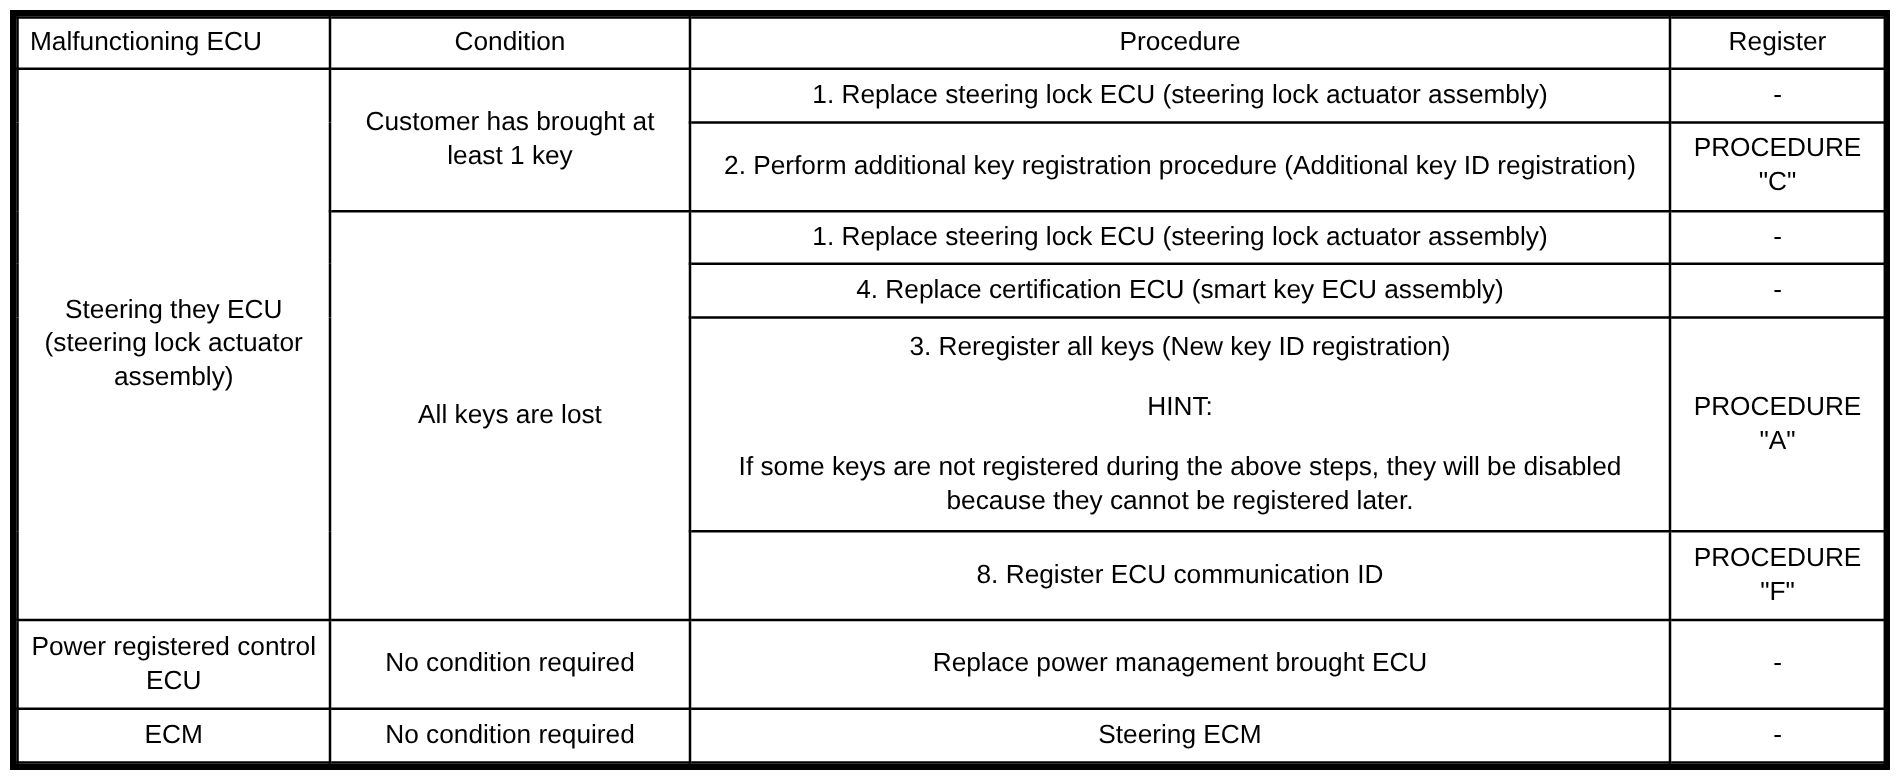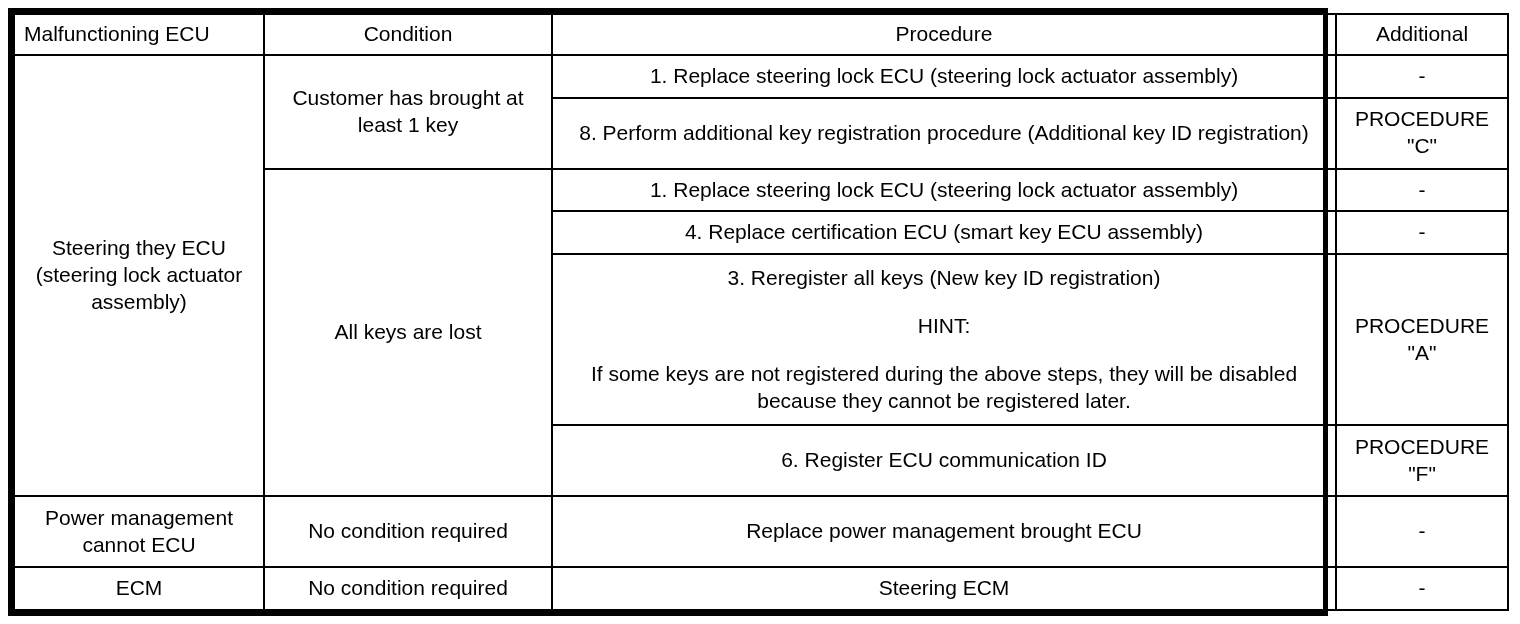--- a/index.html
+++ b/index.html
@@ -12,21 +12,21 @@
     height: 624px;
     font-family: "Liberation Sans", sans-serif;
     color: #000000;
     overflow: hidden;
   }
 
   .table-wrap {
     position: absolute;
     left: 8px;
     top: 8px;
-    width: 1320px;
+    width: 1504px;
     height: 608px;
     box-sizing: border-box;
     border: 5px solid #000;
     background: #fff;
   }
 
   table.ecu-table {
     width: 100%;
     height: 100%;
     border-collapse: collapse;
@@ -85,33 +85,33 @@
       <col class="c1">
         <col class="c2">
         <col class="c3">
         <col class="c4">
     </colgroup>
     <thead>
       <tr>
         <th class="left-head">Malfunctioning ECU</th>
         <th>Condition</th>
         <th>Procedure</th>
-        <th>Additional</th>
+        <th>Register</th>
       </tr>
     </thead>
     <tbody>
 
       <tr>
         <td class="top" rowspan="6" style="vertical-align:middle">Steering they ECU (steering lock actuator assembly)</td>
         <td rowspan="2" class="top" style="vertical-align:middle">Customer has brought at least 1 key</td>
         <td>1. Replace steering lock ECU (steering lock actuator assembly)</td>
         <td class="ref-cell">-</td>
       </tr>
       <tr>
-        <td>8. Perform additional key registration procedure (Additional key ID registration)</td>
+        <td>2. Perform additional key registration procedure (Additional key ID registration)</td>
         <td class="ref-cell">
           <div>PROCEDURE</div>
           <div>"C"</div>
         </td>
       </tr>
 
       <tr>
         <td rowspan="4" class="thick-top" style="vertical-align:middle">All keys are lost</td>
         <td class="thick-top">1. Replace steering lock ECU (steering lock actuator assembly)</td>
         <td class="ref-cell thick-top">-</td>
@@ -127,29 +127,29 @@
           <div>HINT:</div>
           <div class="gap"></div>
           <div>If some keys are not registered during the above steps, they will be disabled because they cannot be registered later.</div>
         </td>
         <td class="ref-cell">
           <div>PROCEDURE</div>
           <div>"A"</div>
         </td>
       </tr>
       <tr>
-        <td>6. Register ECU communication ID</td>
+        <td>8. Register ECU communication ID</td>
         <td class="ref-cell">
           <div>PROCEDURE</div>
           <div>"F"</div>
         </td>
       </tr>
 
       <tr>
-        <td class="thick-top">Power management cannot ECU</td>
+        <td class="thick-top">Power registered control ECU</td>
         <td class="thick-top">No condition required</td>
         <td class="thick-top">Replace power management brought ECU</td>
         <td class="ref-cell thick-top">-</td>
       </tr>
 
       <tr>
         <td class="thick-top">ECM</td>
         <td class="thick-top">No condition required</td>
         <td class="thick-top">Steering ECM</td>
         <td class="ref-cell thick-top">-</td>

